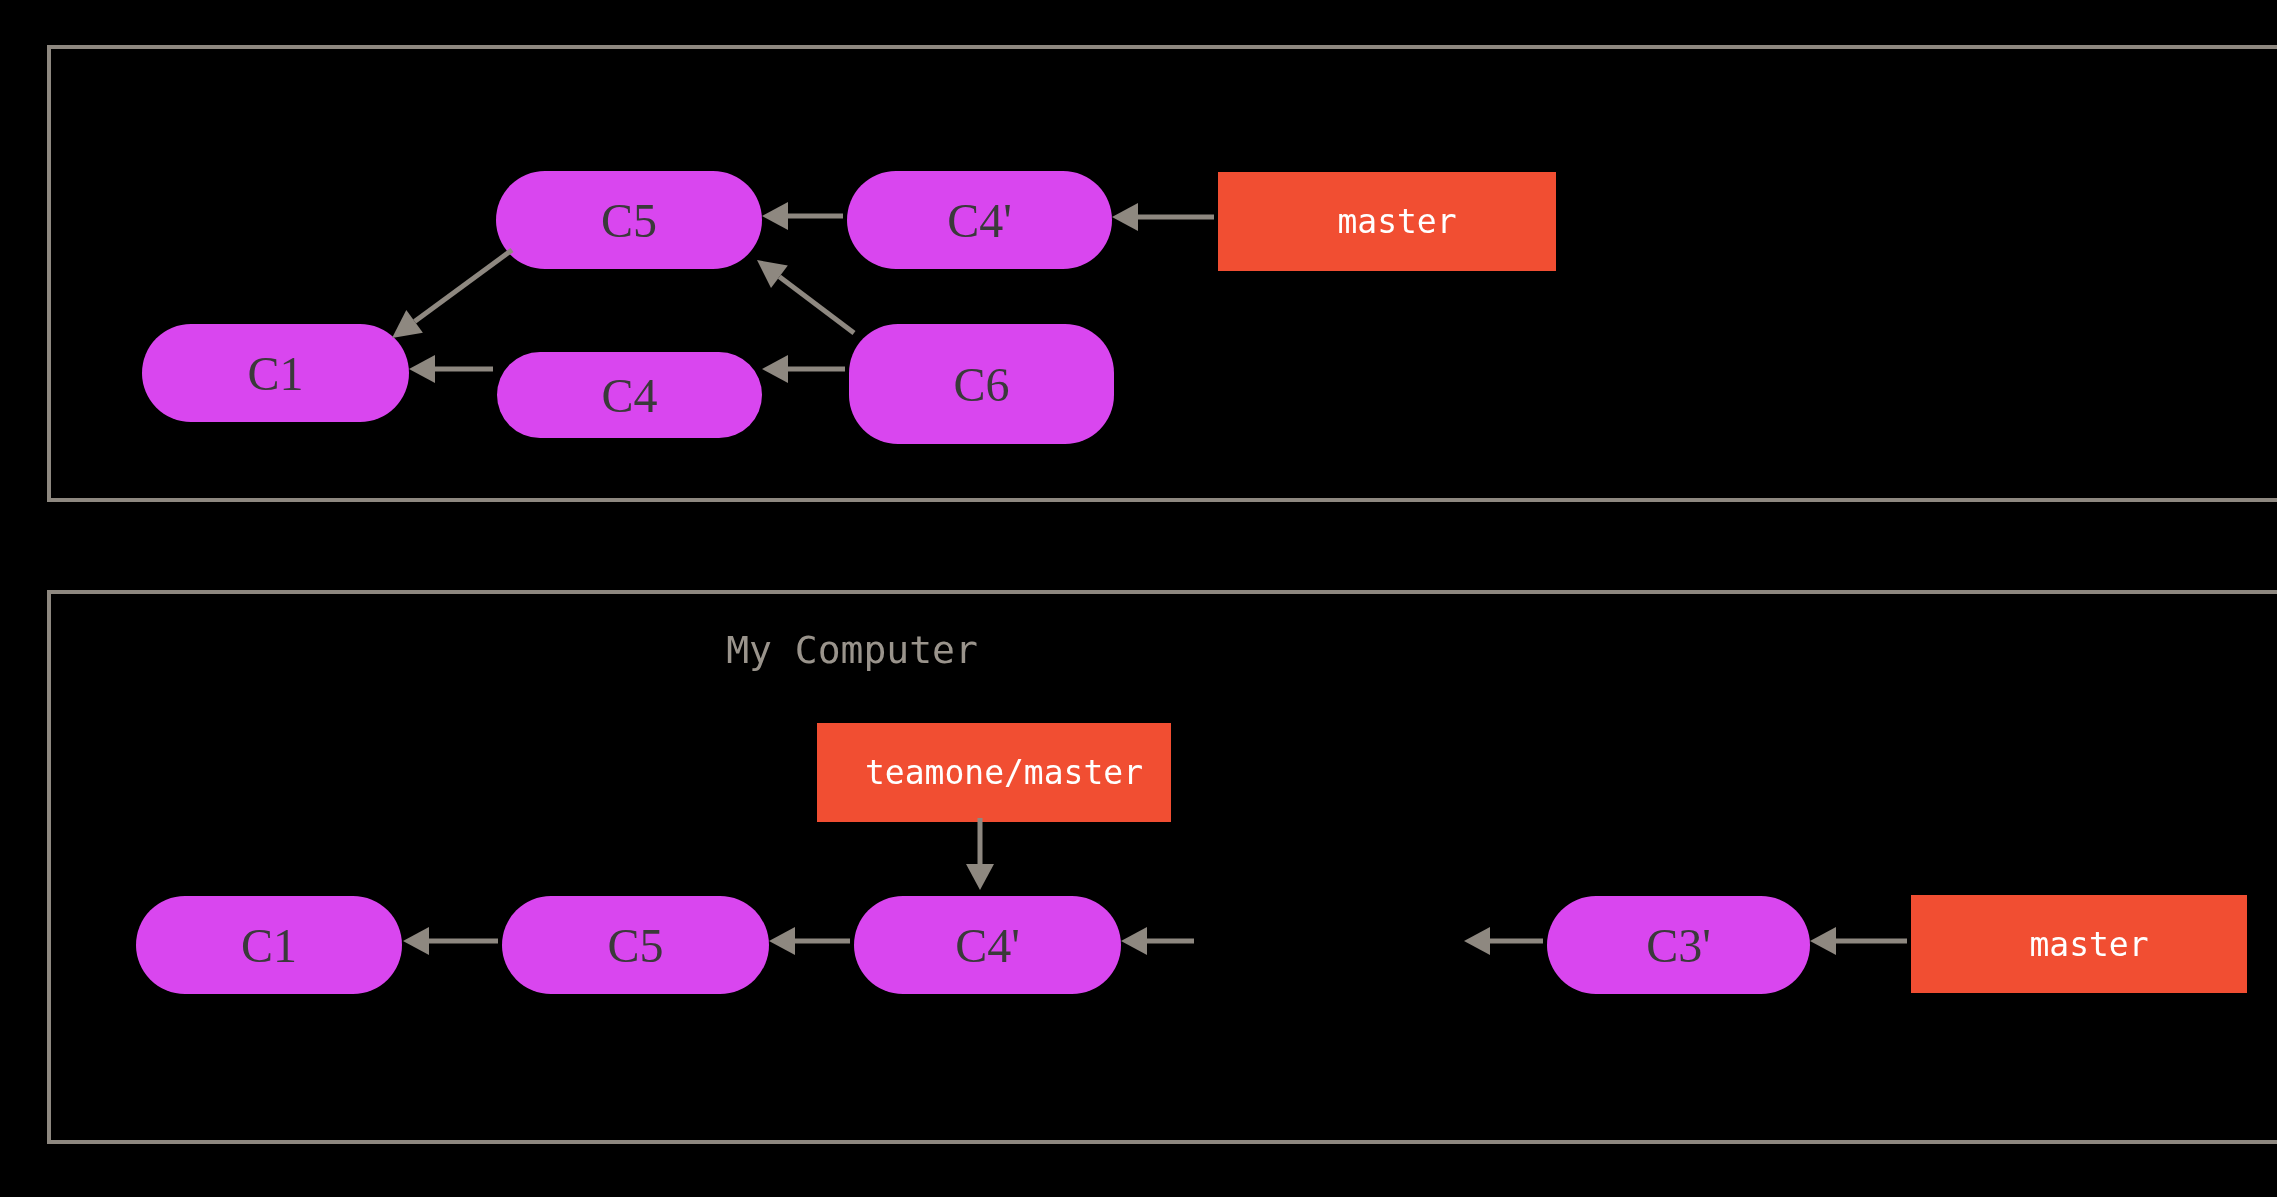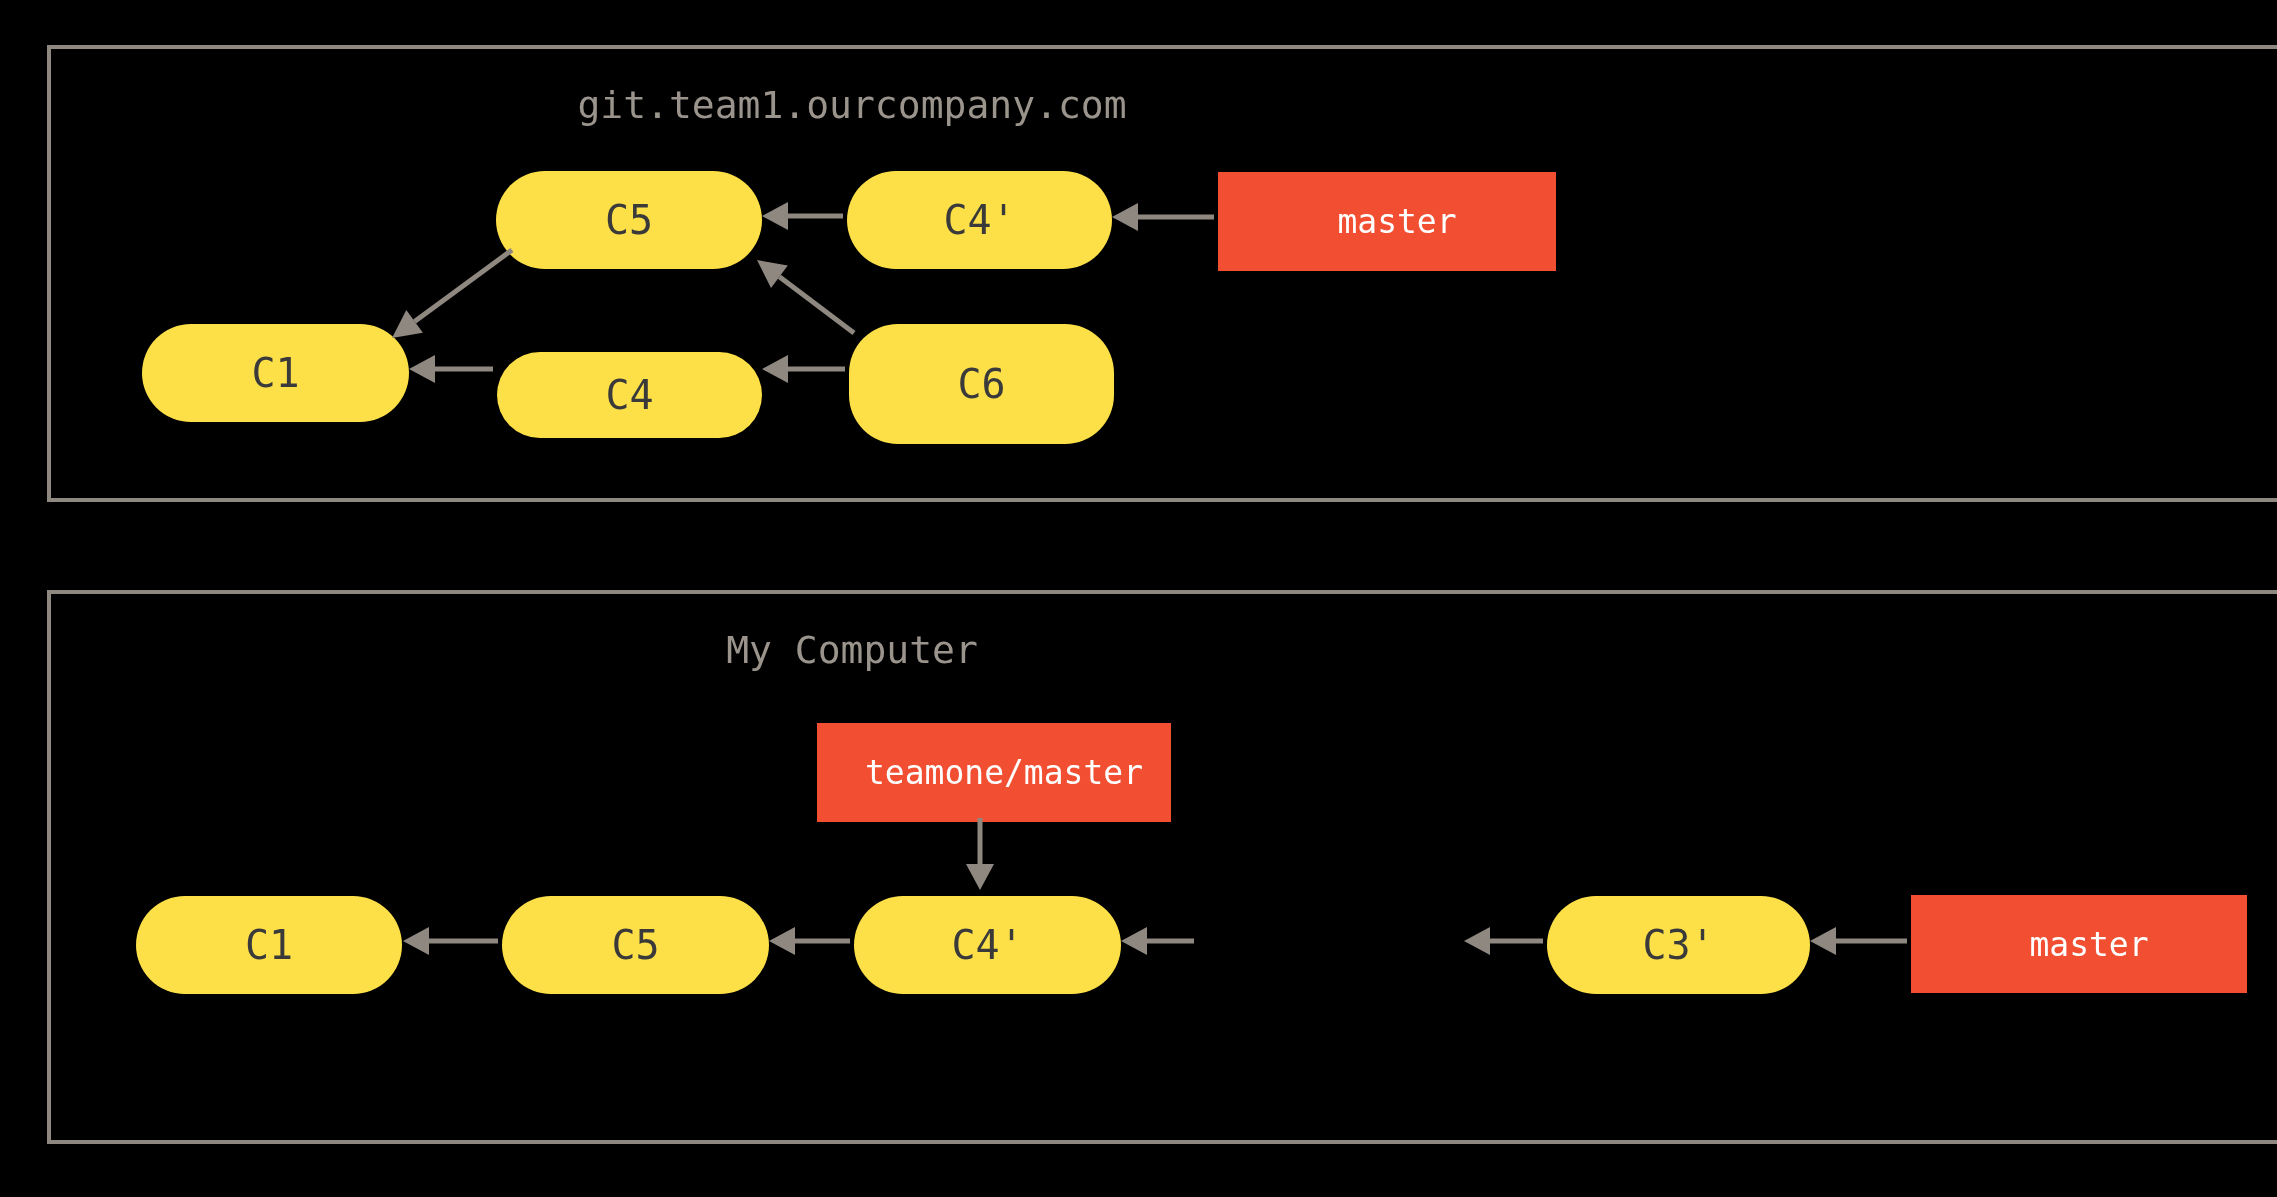--- a/index.html
+++ b/index.html
@@ -25,28 +25,29 @@
     transform: translateX(-50%);
     top: 36px;
     font-size: 38px;
     line-height: 1.1;
     color: #9a948c;
     white-space: nowrap;
     letter-spacing: 0px;
   }
   .node {
     position: absolute;
-    background: #fde047;
+    background: #d946ef;
     border-radius: 49px;
     display: flex;
     align-items: center;
     justify-content: center;
     color: #3a3a3a;
-    font-size: 40px;
+    font-size: 48px;
     white-space: nowrap;
+    font-family: Liberation Serif, serif;
   }
   .branch {
     position: absolute;
     background: #f14e32;
     display: flex;
     align-items: center;
     justify-content: center;
     color: #ffffff;
     font-size: 33px;
     white-space: nowrap;
@@ -57,21 +58,20 @@
     left: 0; top: 0;
     pointer-events: none;
   }
 </style>
 </head>
 <body>
 
 <div class="canvas">
 
   <div class="repo-box remote">
-    <div class="repo-title">git.team1.ourcompany.com</div>
     <div class="node" style="left:445px; top:122px; width:266px; height:98px;">C5</div>
     <div class="node" style="left:796px; top:122px; width:265px; height:98px;">C4'</div>
     <div class="branch" style="left:1167px; top:123px; width:318px; height:99px;">master</div>
     <div class="node" style="left:91px; top:275px; width:267px; height:98px;">C1</div>
     <div class="node" style="left:446px; top:283px; width:265px; height:86px;margin-top:20px;">C4</div>
     <div class="node" style="left:798px; top:275px; width:265px; height:120px;">C6</div>
   </div>
 
   <div class="repo-box local">
     <div class="repo-title">My Computer</div>

